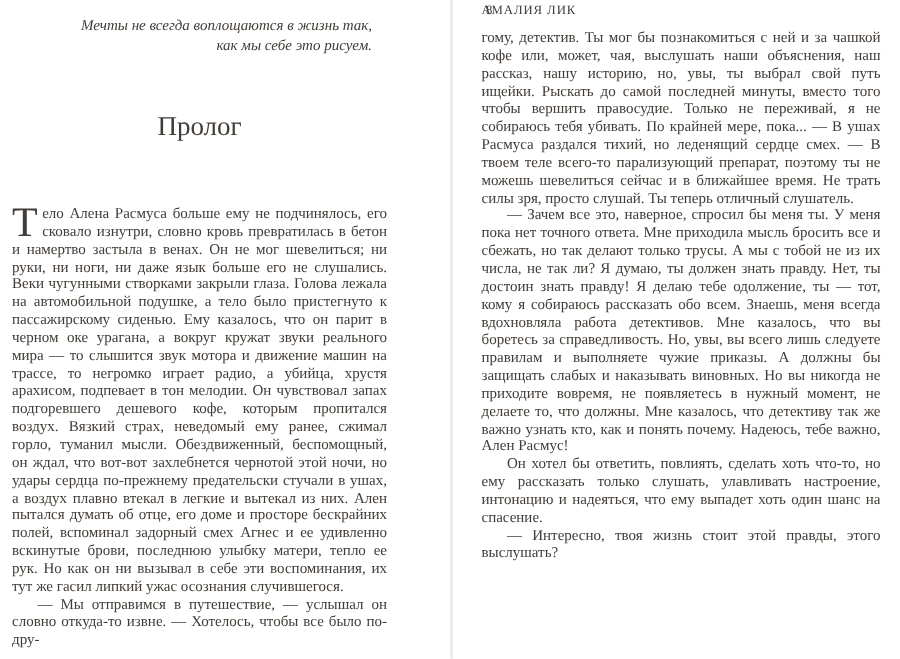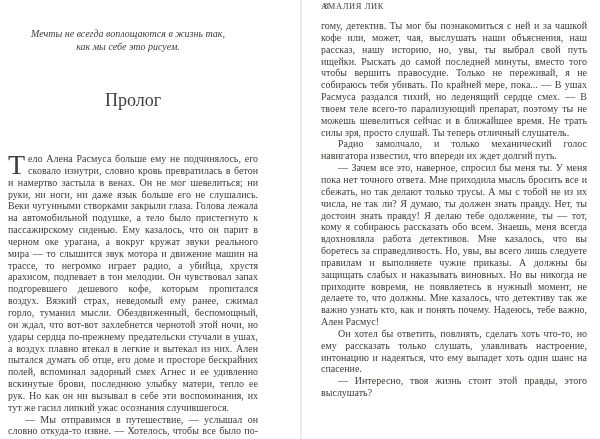--- a/index.html
+++ b/index.html
@@ -18,23 +18,23 @@
   .page {
     box-sizing: border-box;
     width: 300px; height: 439px;
     position: relative;
   }
   .page.left  { padding: 0 42px 0 8px; }
   .page.right { padding: 0 13px 0 19px; border-left: 2px solid var(--gutter, #ececec); }
 
   
   .epigraph {
-    margin-top: 28px;
+    margin-top: 12px;
     margin-right: 10px;
-    text-align: center;
+    text-align: right;
     font-style: italic;
     font-size: 10px;
     line-height: 12.5px;
   }
   .chapter-title {
     margin-top: 36px;
     text-align: center;
     font-size: 18px;
     line-height: 22px;
     font-weight: normal;
@@ -88,20 +88,19 @@
     </div>
   </div>
 
   <div class="page right">
     <div class="running-head">
       <span class="page-number">8</span>
       <span class="running-title">АМАЛИЯ ЛИК</span>
     </div>
     <div class="body-text">
       <p>гому, детектив. Ты мог бы познакомиться с ней и за чашкой кофе или, может, чая, выслушать наши объяснения, наш рассказ, нашу историю, но, увы, ты выбрал свой путь ищейки. Рыскать до самой последней минуты, вместо того чтобы вершить правосудие. Только не переживай, я не собираюсь тебя убивать. По крайней мере, пока... — В ушах Расмуса раздался тихий, но леденящий сердце смех. — В твоем теле всего-то парализующий препарат, поэтому ты не можешь шевелиться сейчас и в ближайшее время. Не трать силы зря, просто слушай. Ты теперь отличный слушатель.</p>
-      <p class="indent">Радио замолчало, и только механический голос навигатора известил, что впереди их ждет долгий путь.</p>
       <p class="indent">— Зачем все это, наверное, спросил бы меня ты. У меня пока нет точного ответа. Мне приходила мысль бросить все и сбежать, но так делают только трусы. А мы с тобой не из их числа, не так ли? Я думаю, ты должен знать правду. Нет, ты достоин знать правду! Я делаю тебе одолжение, ты — тот, кому я собираюсь рассказать обо всем. Знаешь, меня всегда вдохновляла работа детективов. Мне казалось, что вы боретесь за справедливость. Но, увы, вы всего лишь следуете правилам и выполняете чужие приказы. А должны бы защищать слабых и наказывать виновных. Но вы никогда не приходите вовремя, не появляетесь в нужный момент, не делаете то, что должны. Мне казалось, что детективу так же важно узнать кто, как и понять почему. Надеюсь, тебе важно, Ален Расмус!</p>
       <p class="indent">Он хотел бы ответить, повлиять, сделать хоть что-то, но ему рассказать только слушать, улавливать настроение, интонацию и надеяться, что ему выпадет хоть один шанс на спасение.</p>
       <p class="indent">— Интересно, твоя жизнь стоит этой правды, этого выслушать?</p>
     </div>
   </div>
 
 </div>
 
 </body></html>

